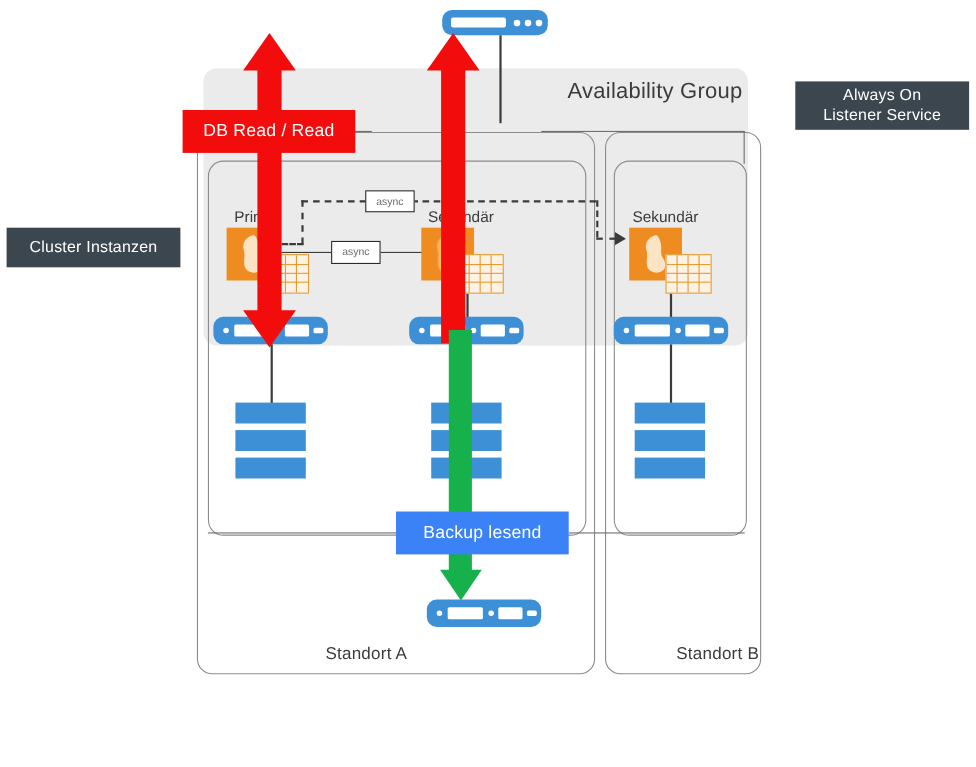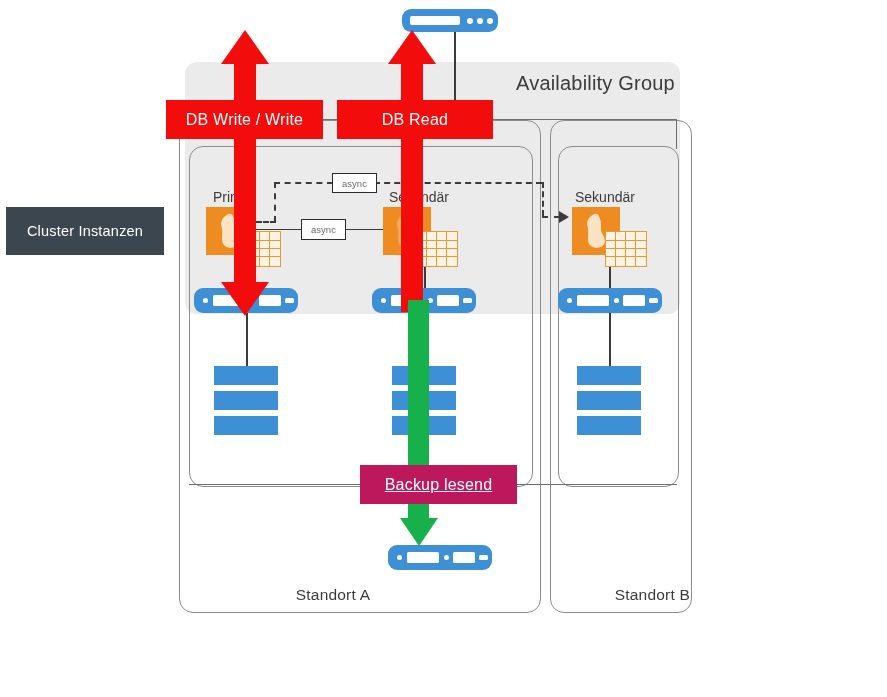--- a/index.html
+++ b/index.html
@@ -63,21 +63,21 @@
     color:#ffffff;
     display:flex;
     align-items:center;
     justify-content:center;
     font-size:16px;
     letter-spacing:.2px;
     z-index:30;
     white-space:nowrap;
   }
   .banner.red{background:#f30c0c;}
-  .banner.green{background:#be185d;text-decoration:underline;}
+  .banner.green{background:#3b82f6;}
 
   
   .arrow-up{z-index:20;}
   .arrow-down{z-index:20;}
   .arrow-shaft-red{background:#f30c0c;position:absolute;}
   .arrow-shaft-green{background:#17b14b;position:absolute;}
   .tri{width:0;height:0;position:absolute;}
   .tri-up-red{border-left:24px solid transparent;border-right:24px solid transparent;border-bottom:34px solid #f30c0c;}
   .tri-down-red{border-left:24px solid transparent;border-right:24px solid transparent;border-top:34px solid #f30c0c;}
   .tri-down-green{border-left:19px solid transparent;border-right:19px solid transparent;border-top:28px solid #17b14b;}
@@ -165,22 +165,26 @@
 
   <div class="abs site-box" style="left:179px;top:120px;width:360px;height:491px;"></div>
   <div class="abs site-label" style="left:179px;top:586px;width:308px;">Standort A</div>
 
   <div class="abs site-box" style="left:550px;top:120px;width:140px;height:491px;"></div>
   <div class="abs site-label" style="left:550px;top:586px;width:140px;text-align:right;">Standort B</div>
 
   <div class="abs inst-box" style="left:189px;top:146px;width:342px;height:339px;"></div>
   <div class="abs inst-box" style="left:558px;top:146px;width:119px;height:339px;"></div>
 
-
-  <div class="abs chip" style="left:6px;top:207px;width:158px;height:48px;">Cluster Instanzen</div>
+  <div class="abs chip" style="left:723px;top:74px;width:158px;height:44px;flex-direction:column;">
+    <span>Always On</span>
+    <span>Listener Service</span>
+  </div>
+
+  <div class="abs chip" style="left:6px;top:207px;width:158px;height:36px;">Cluster Instanzen</div>
 
 
 
   <div class="abs vline" style="left:454px;top:32px;height:80px;"></div>
 
   <div class="abs hline-grey" style="left:322px;top:119px;width:16px;"></div>
   <div class="abs hline-grey" style="left:492px;top:119px;width:185px;"></div>
   <div class="abs vline-grey" style="left:676px;top:119px;height:30px;"></div>
 
   <div class="listener" style="left:402px;top:9px;width:96px;height:23px;">
@@ -199,23 +203,22 @@
   <div class="abs arrow-up" style="left:388px;top:30px;width:48px;height:286px;">
     <div class="tri tri-up-red" style="left:0;top:0;"></div>
     <div class="arrow-shaft-red" style="left:13px;top:32px;width:22px;height:250px;"></div>
   </div>
 
   <div class="abs arrow-down" style="left:400px;top:300px;width:38px;height:250px;">
     <div class="arrow-shaft-green" style="left:8px;top:0;width:21px;height:222px;"></div>
     <div class="tri tri-down-green" style="left:0;top:218px;"></div>
   </div>
 
-  <div class="abs banner red" style="left:166px;top:100px;width:157px;height:39px;">DB Write / Write</div>
-
-  <div class="abs banner red" style="left:337px;top:100px;width:156px;height:39px;">DB Read</div>
+  <div class="abs banner red" style="left:166px;top:100px;width:157px;height:39px;">DB Read / Read</div>
+
 
   <div class="abs banner green" style="left:360px;top:465px;width:157px;height:39px;">Backup lesend</div>
 
   <div class="abs hline-grey" style="left:189px;top:484px;width:172px;"></div>
   <div class="abs hline-grey" style="left:517px;top:484px;width:160px;"></div>
 
   <div class="abs dash-v" style="left:274px;top:182px;height:40px;"></div>
   <div class="abs dash-h" style="left:256px;top:221px;width:20px;"></div>
   <div class="abs dash-h" style="left:274px;top:182px;width:59px;"></div>
   <div class="abs dash-h" style="left:374px;top:182px;width:168px;"></div>

